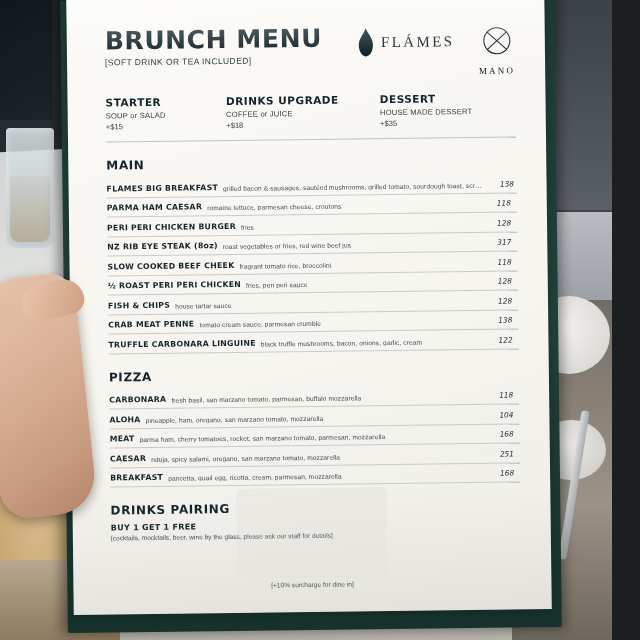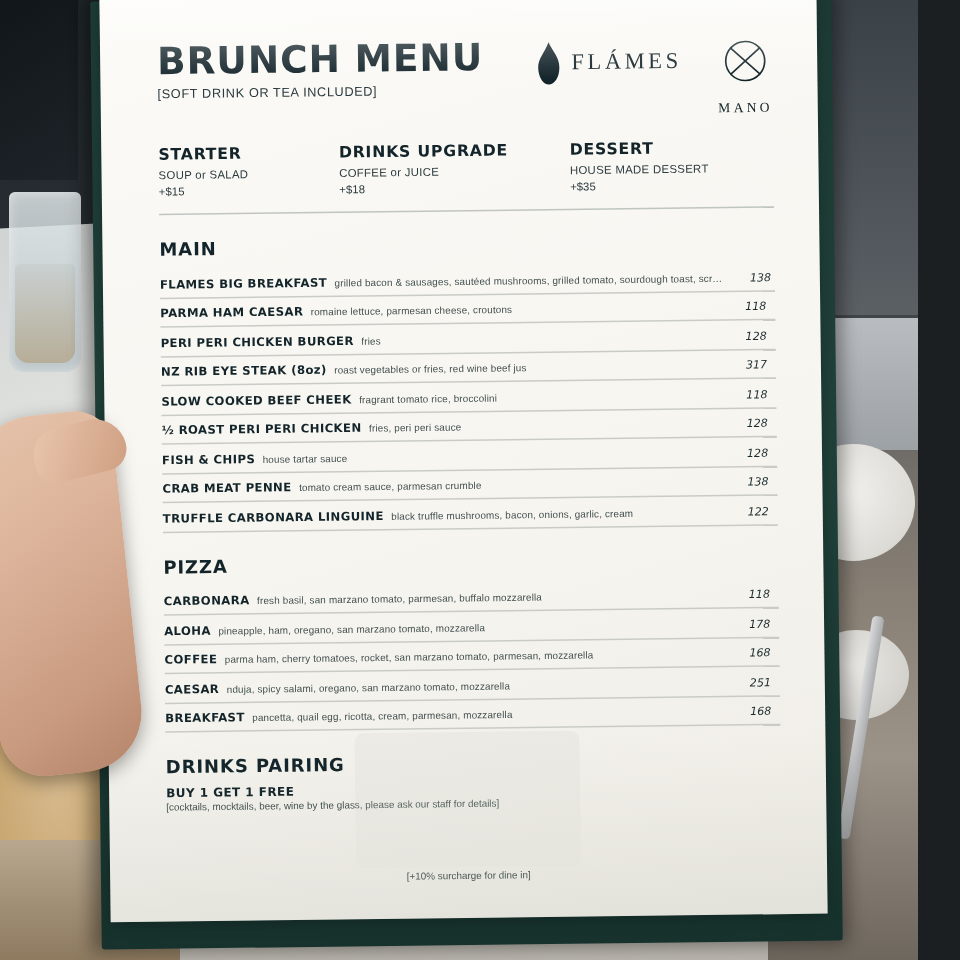--- a/index.html
+++ b/index.html
@@ -372,24 +372,24 @@
         <li>
           <span class="it-name">CARBONARA</span>
           <span class="it-desc">fresh basil, san marzano tomato, parmesan, buffalo mozzarella</span>
           <span class="it-fill"></span>
           <span class="it-price">118</span>
         </li>
         <li>
           <span class="it-name">ALOHA</span>
           <span class="it-desc">pineapple, ham, oregano, san marzano tomato, mozzarella</span>
           <span class="it-fill"></span>
-          <span class="it-price">178</span>
-        </li>
-        <li>
-          <span class="it-name">COFFEE</span>
+          <span class="it-price">104</span>
+        </li>
+        <li>
+          <span class="it-name">MEAT</span>
           <span class="it-desc">parma ham, cherry tomatoes, rocket, san marzano tomato, parmesan, mozzarella</span>
           <span class="it-fill"></span>
           <span class="it-price">168</span>
         </li>
         <li>
           <span class="it-name">CAESAR</span>
           <span class="it-desc">nduja, spicy salami, oregano, san marzano tomato, mozzarella</span>
           <span class="it-fill"></span>
           <span class="it-price">251</span>
         </li>

